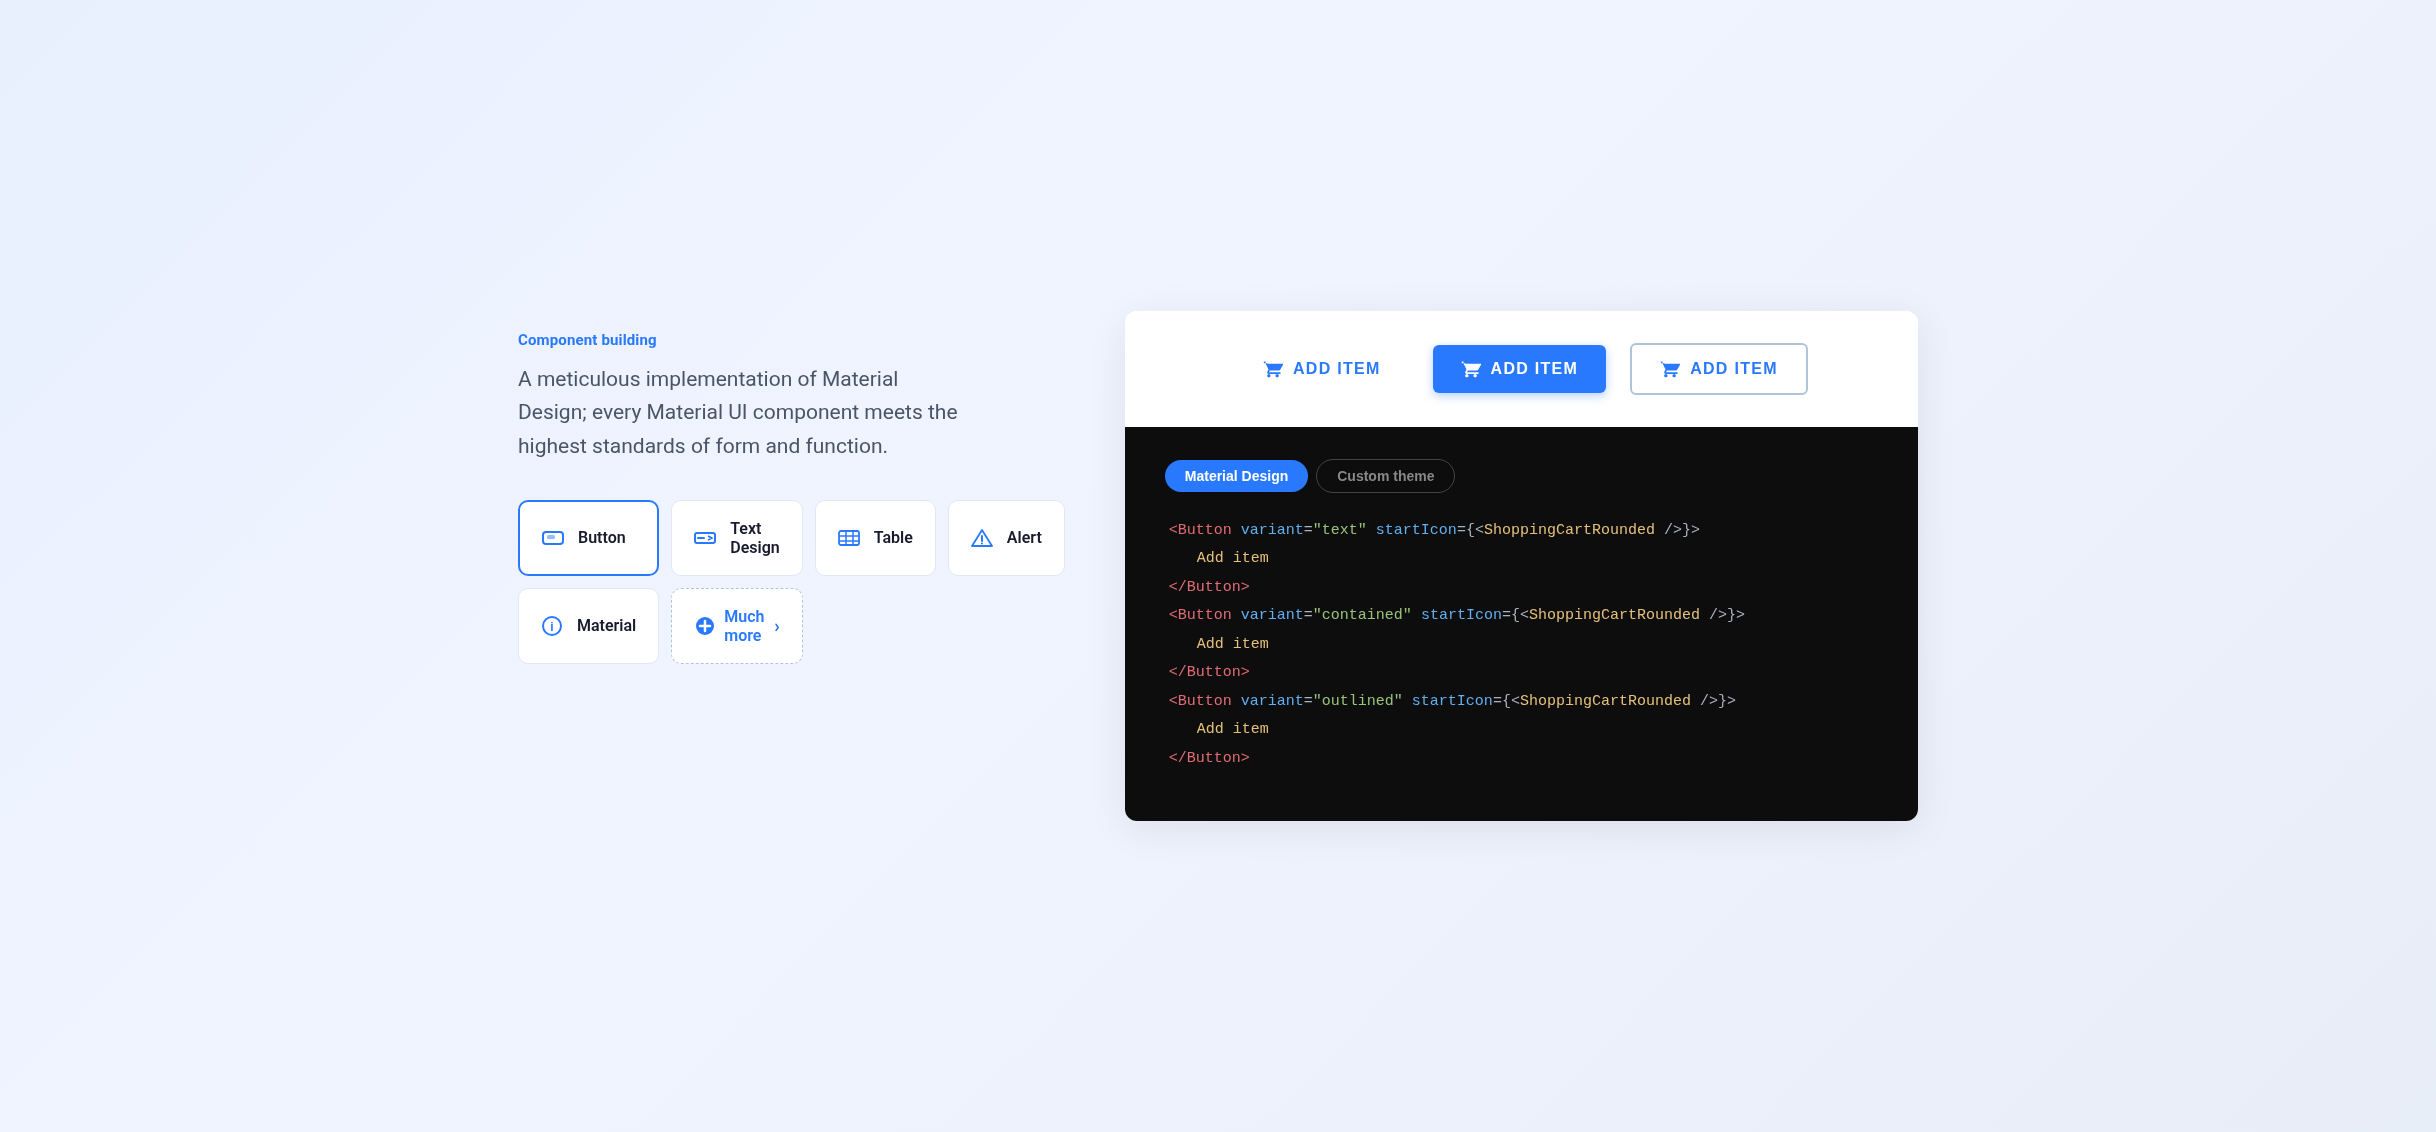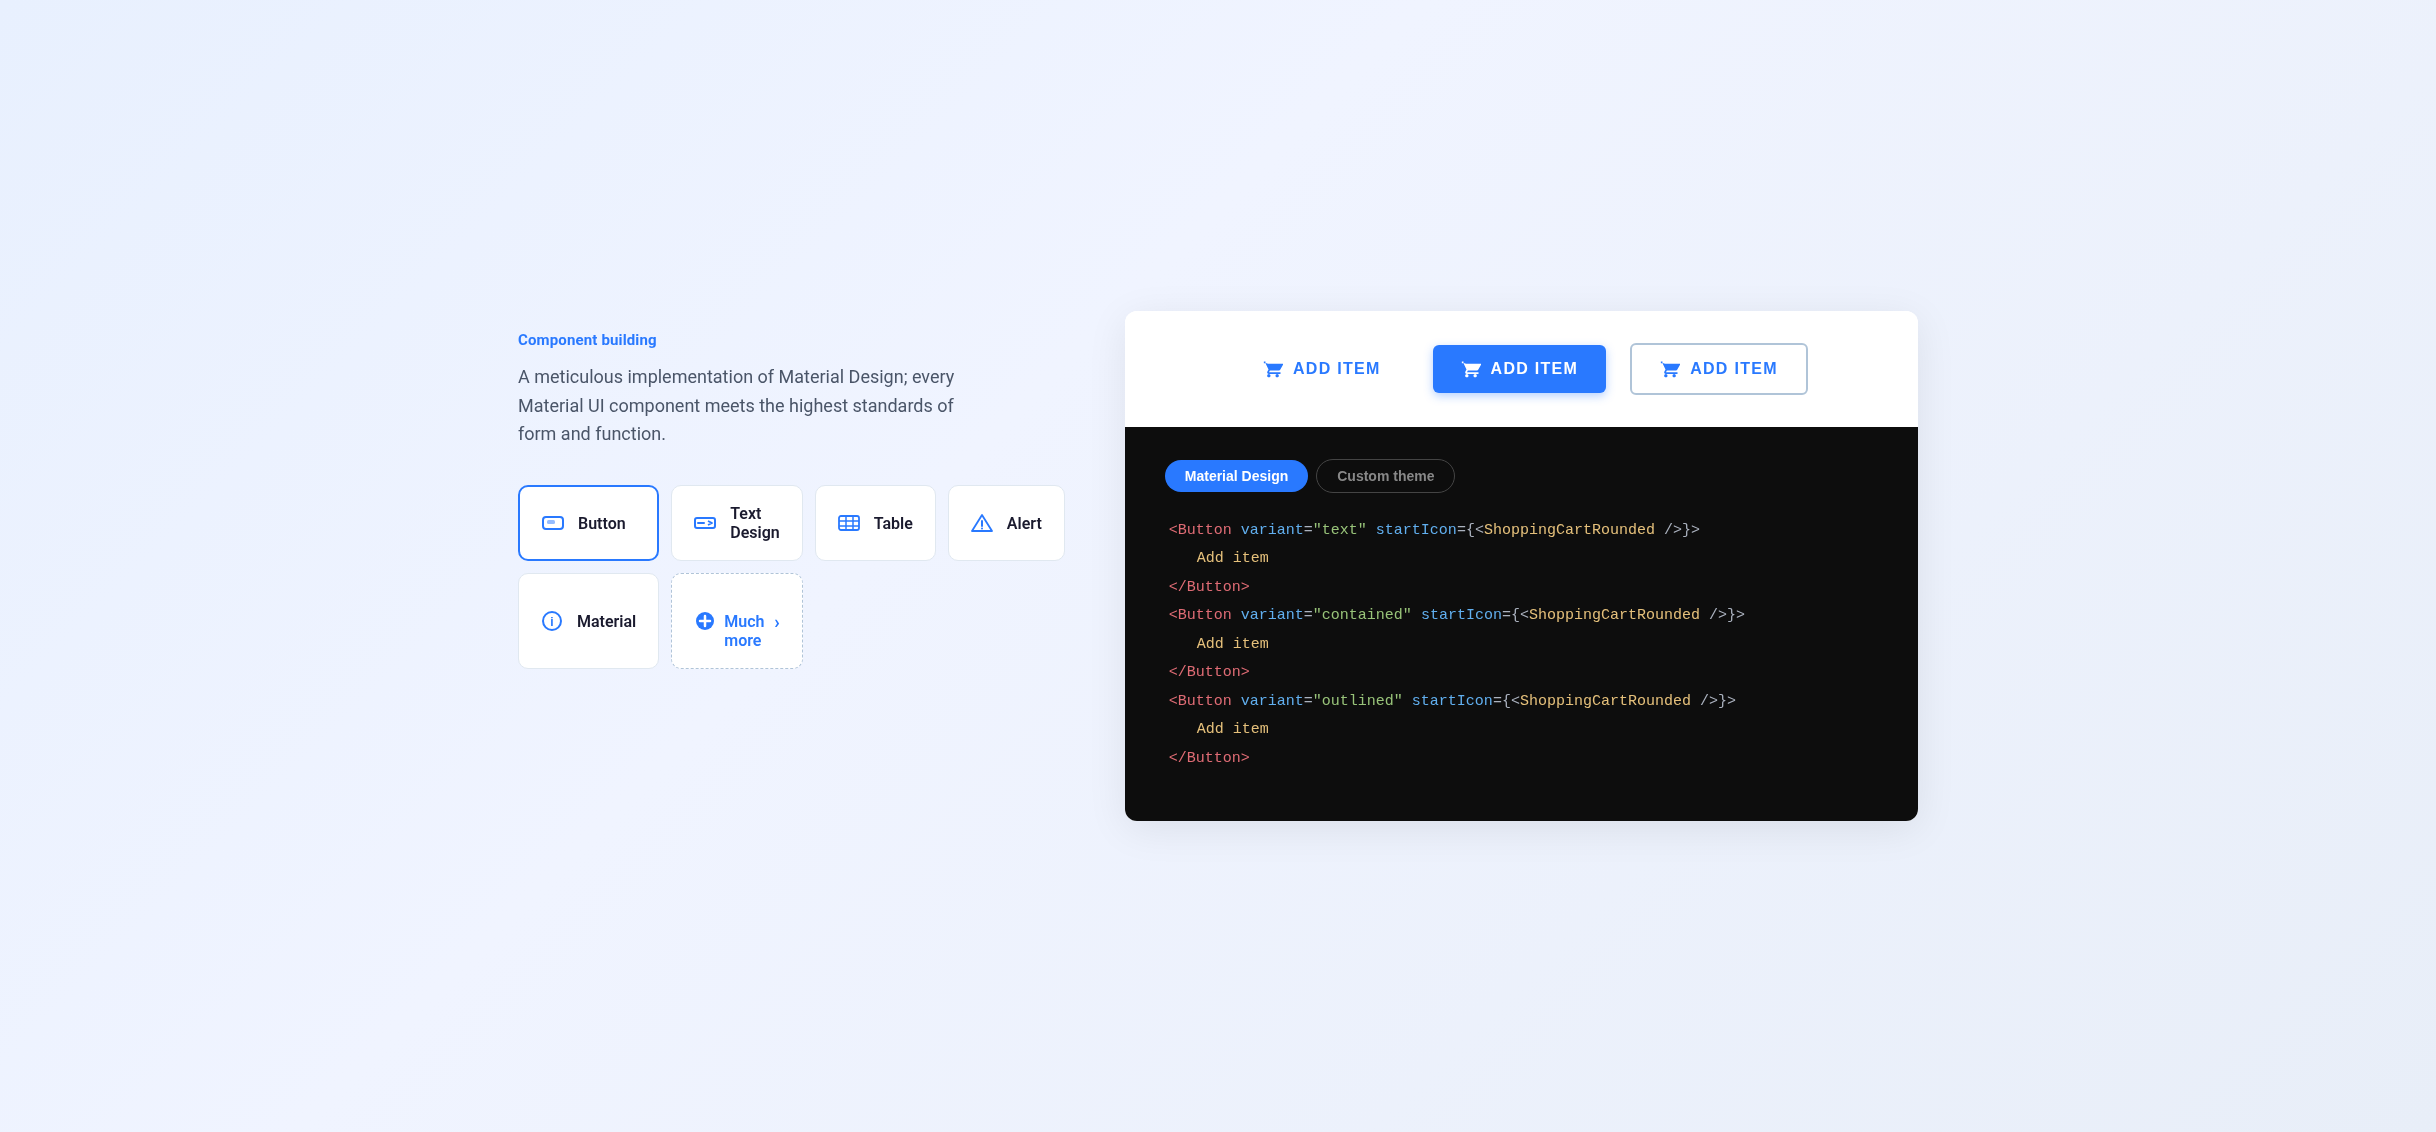--- a/index.html
+++ b/index.html
@@ -35,21 +35,21 @@
       font-size: 52px;
       font-weight: 800;
       color: #1a1a2e;
       line-height: 1.1;
       margin-bottom: 20px;
     }
     .headline .highlight {
       color: #2979ff;
     }
     .description {
-      font-size: 18px;
+      font-size: 21px;
       color: #4a5568;
       line-height: 1.6;
       margin-bottom: 36px;
       max-width: 440px;
     }
     .component-grid {
       display: grid;
       grid-template-columns: 1fr 1fr 1fr 1fr;
       gap: 12px;
     }
@@ -78,21 +78,20 @@
       display: flex;
       align-items: center;
     }
     .component-card .card-label {
       font-size: 16px;
       font-weight: 600;
       color: #1a1a2e;
     }
     .component-card.dashed .card-label {
       color: #2979ff;
-      margin-top: 20px;
     }
     .much-more-card {
       display: flex;
       align-items: center;
       gap: 8px;
     }
     .chevron-right {
       color: #2979ff;
       font-size: 18px;
       font-weight: 700;

